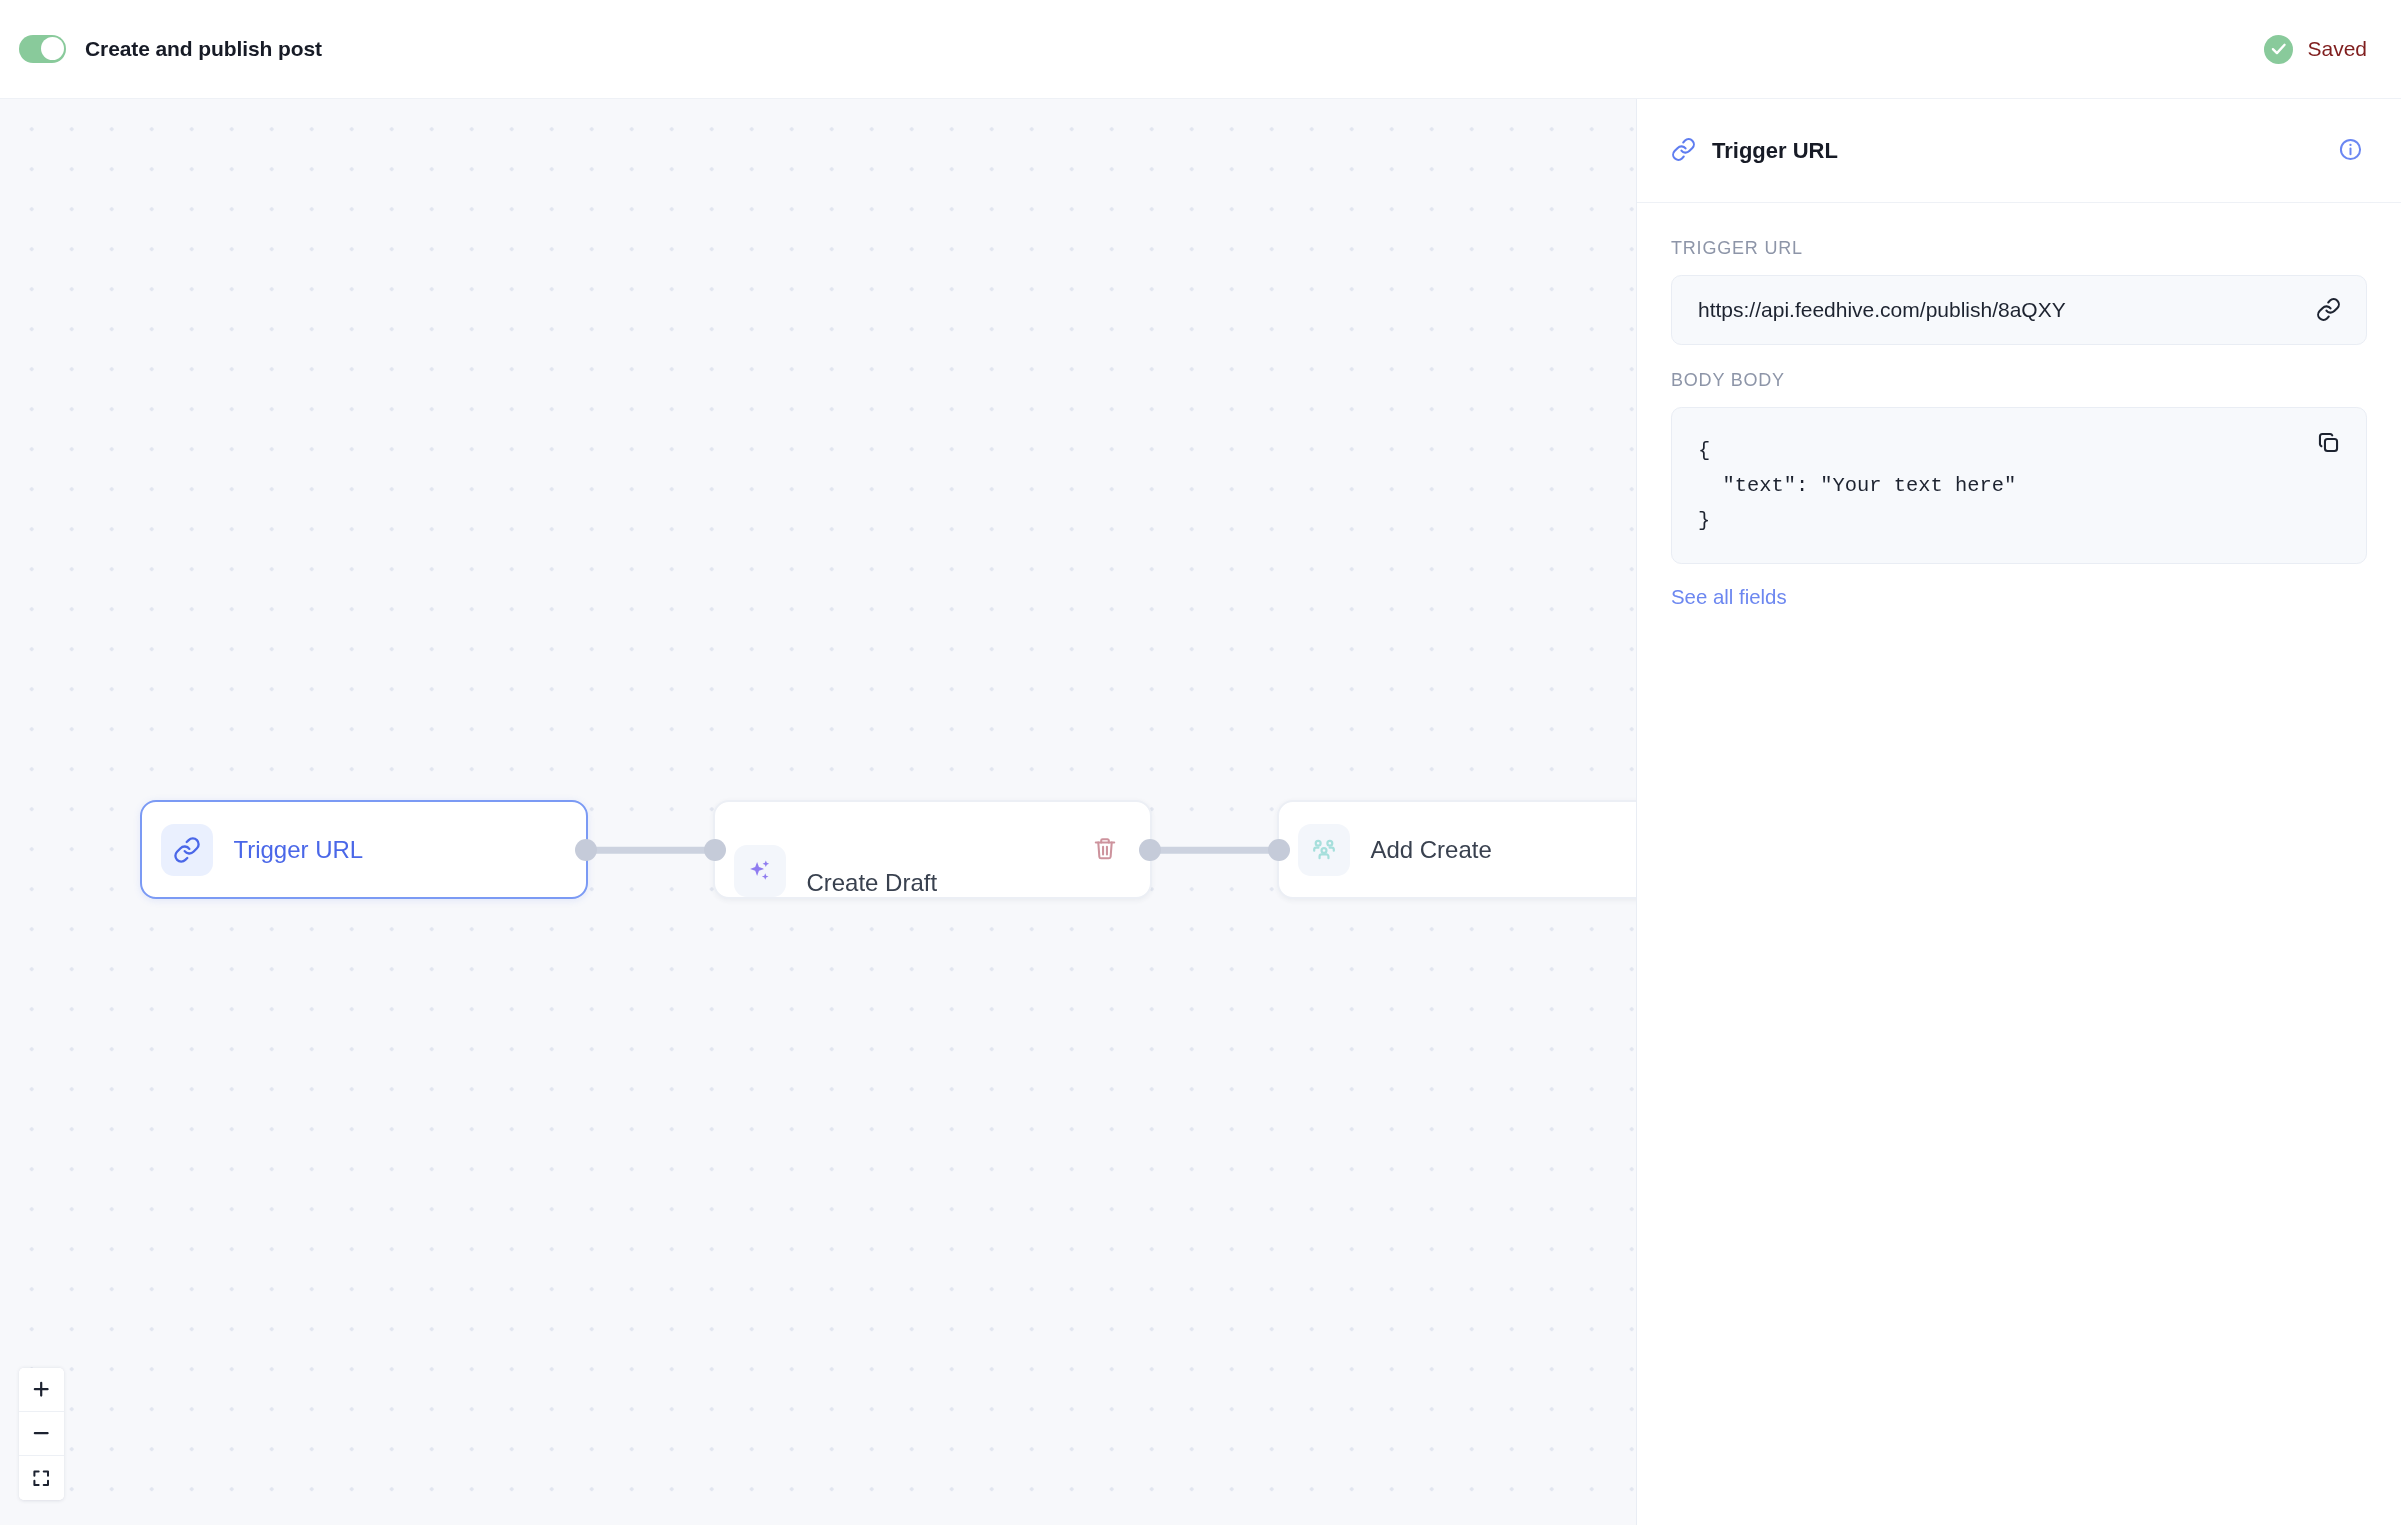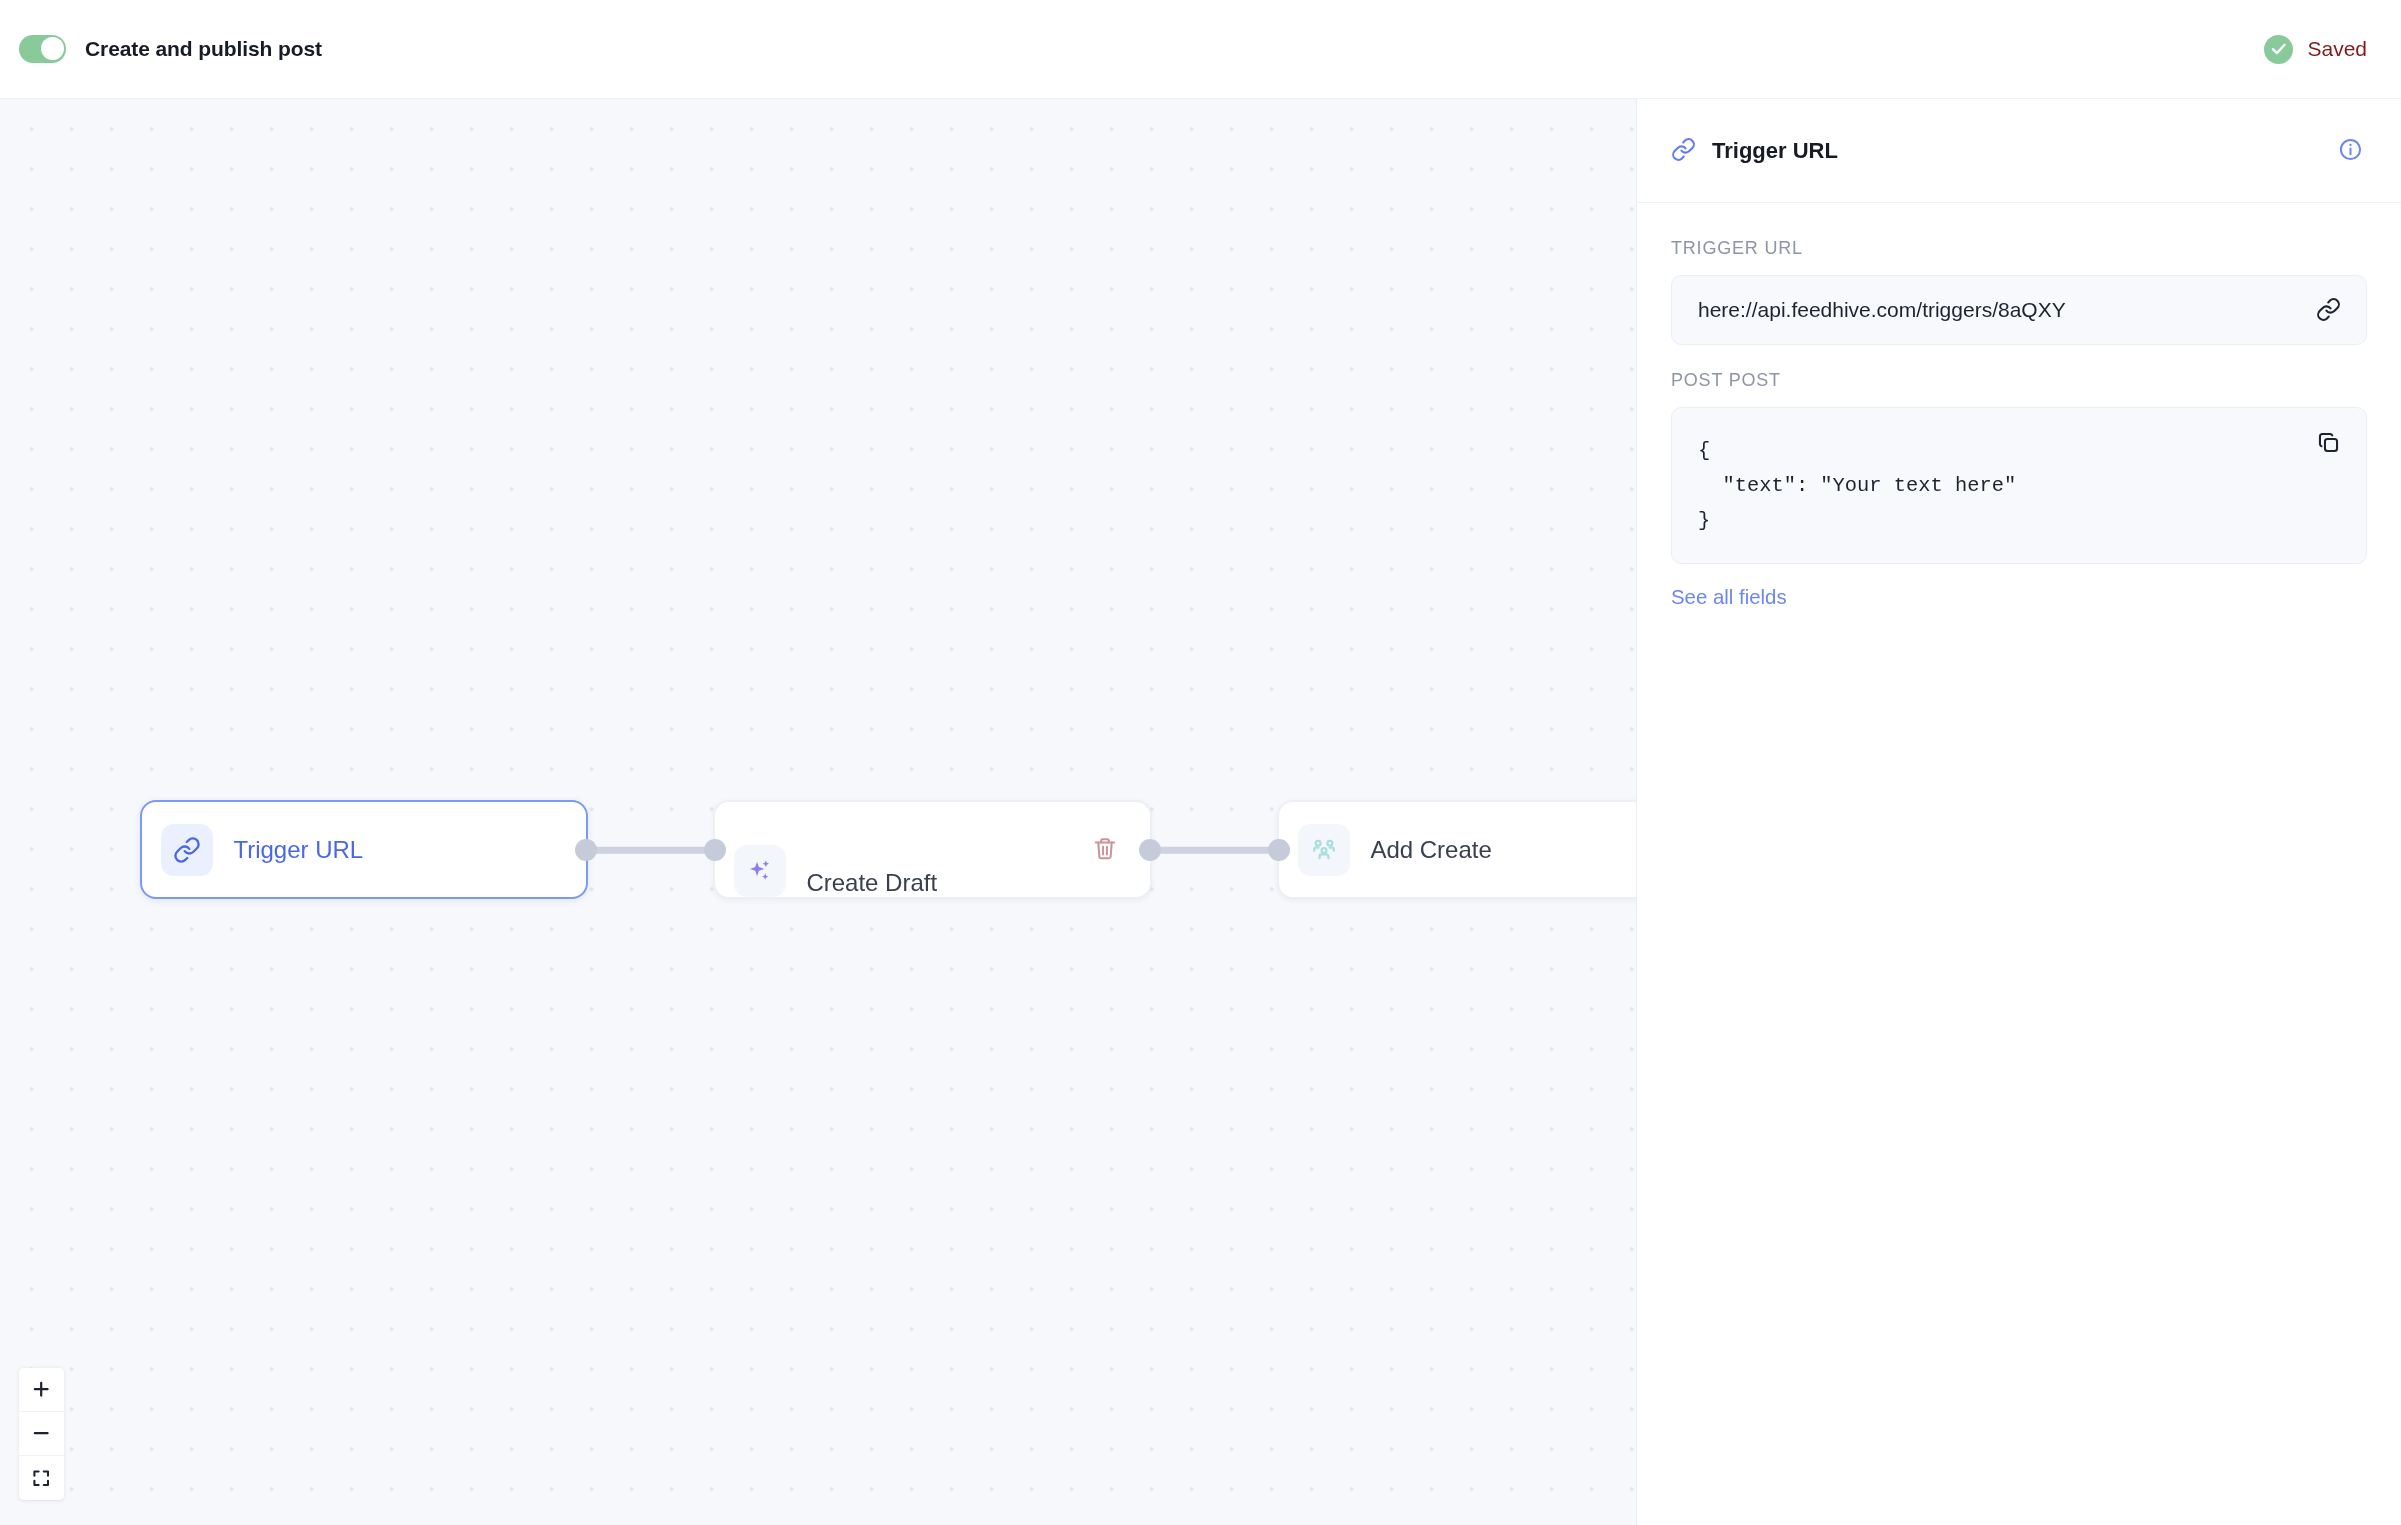--- a/index.html
+++ b/index.html
@@ -358,32 +358,32 @@
         <line x1="12" y1="11" x2="12" y2="16.6"></line>
         <circle cx="12" cy="7.6" r="1.1" fill="#6b87f2" stroke="none"></circle>
       </svg>
     </span>
   </div>
 
   <div class="panel-body">
 
     <div class="field-label">TRIGGER URL</div>
     <div class="readonly-box">
-      <div class="readonly-value">here://api.feedhive.com/triggers/8aQXY</div>
+      <div class="readonly-value">https://api.feedhive.com/publish/8aQXY</div>
       <span class="box-action">
         <svg width="25" height="25" viewBox="0 0 24 24" fill="none" stroke="#1d2330" stroke-width="2" stroke-linecap="round" stroke-linejoin="round">
           <path d="M10 13a5 5 0 0 0 7.54.54l3-3a5 5 0 0 0-7.07-7.07l-1.72 1.71"></path>
           <path d="M14 11a5 5 0 0 0-7.54-.54l-3 3a5 5 0 0 0 7.07 7.07l1.71-1.71"></path>
         </svg>
       </span>
     </div>
 
     <div class="spacer-28"></div>
 
-    <div class="field-label">POST POST</div>
+    <div class="field-label">BODY BODY</div>
     <div class="code-box">
       <div class="code-line">{</div>
       <div class="code-line">  "text": "Your text here"</div>
       <div class="code-line">}</div>
       <span class="box-action">
         <svg width="25" height="25" viewBox="0 0 24 24" fill="none" stroke="#1d2330" stroke-width="2" stroke-linecap="round" stroke-linejoin="round">
           <rect x="8.6" y="8.6" width="11.6" height="11.6" rx="2.4"></rect>
           <path d="M15.6 5.2a2.4 2.4 0 0 0-2-1.4H6.2a2.4 2.4 0 0 0-2.4 2.4v7.4a2.4 2.4 0 0 0 1.4 2"></path>
         </svg>
       </span>

